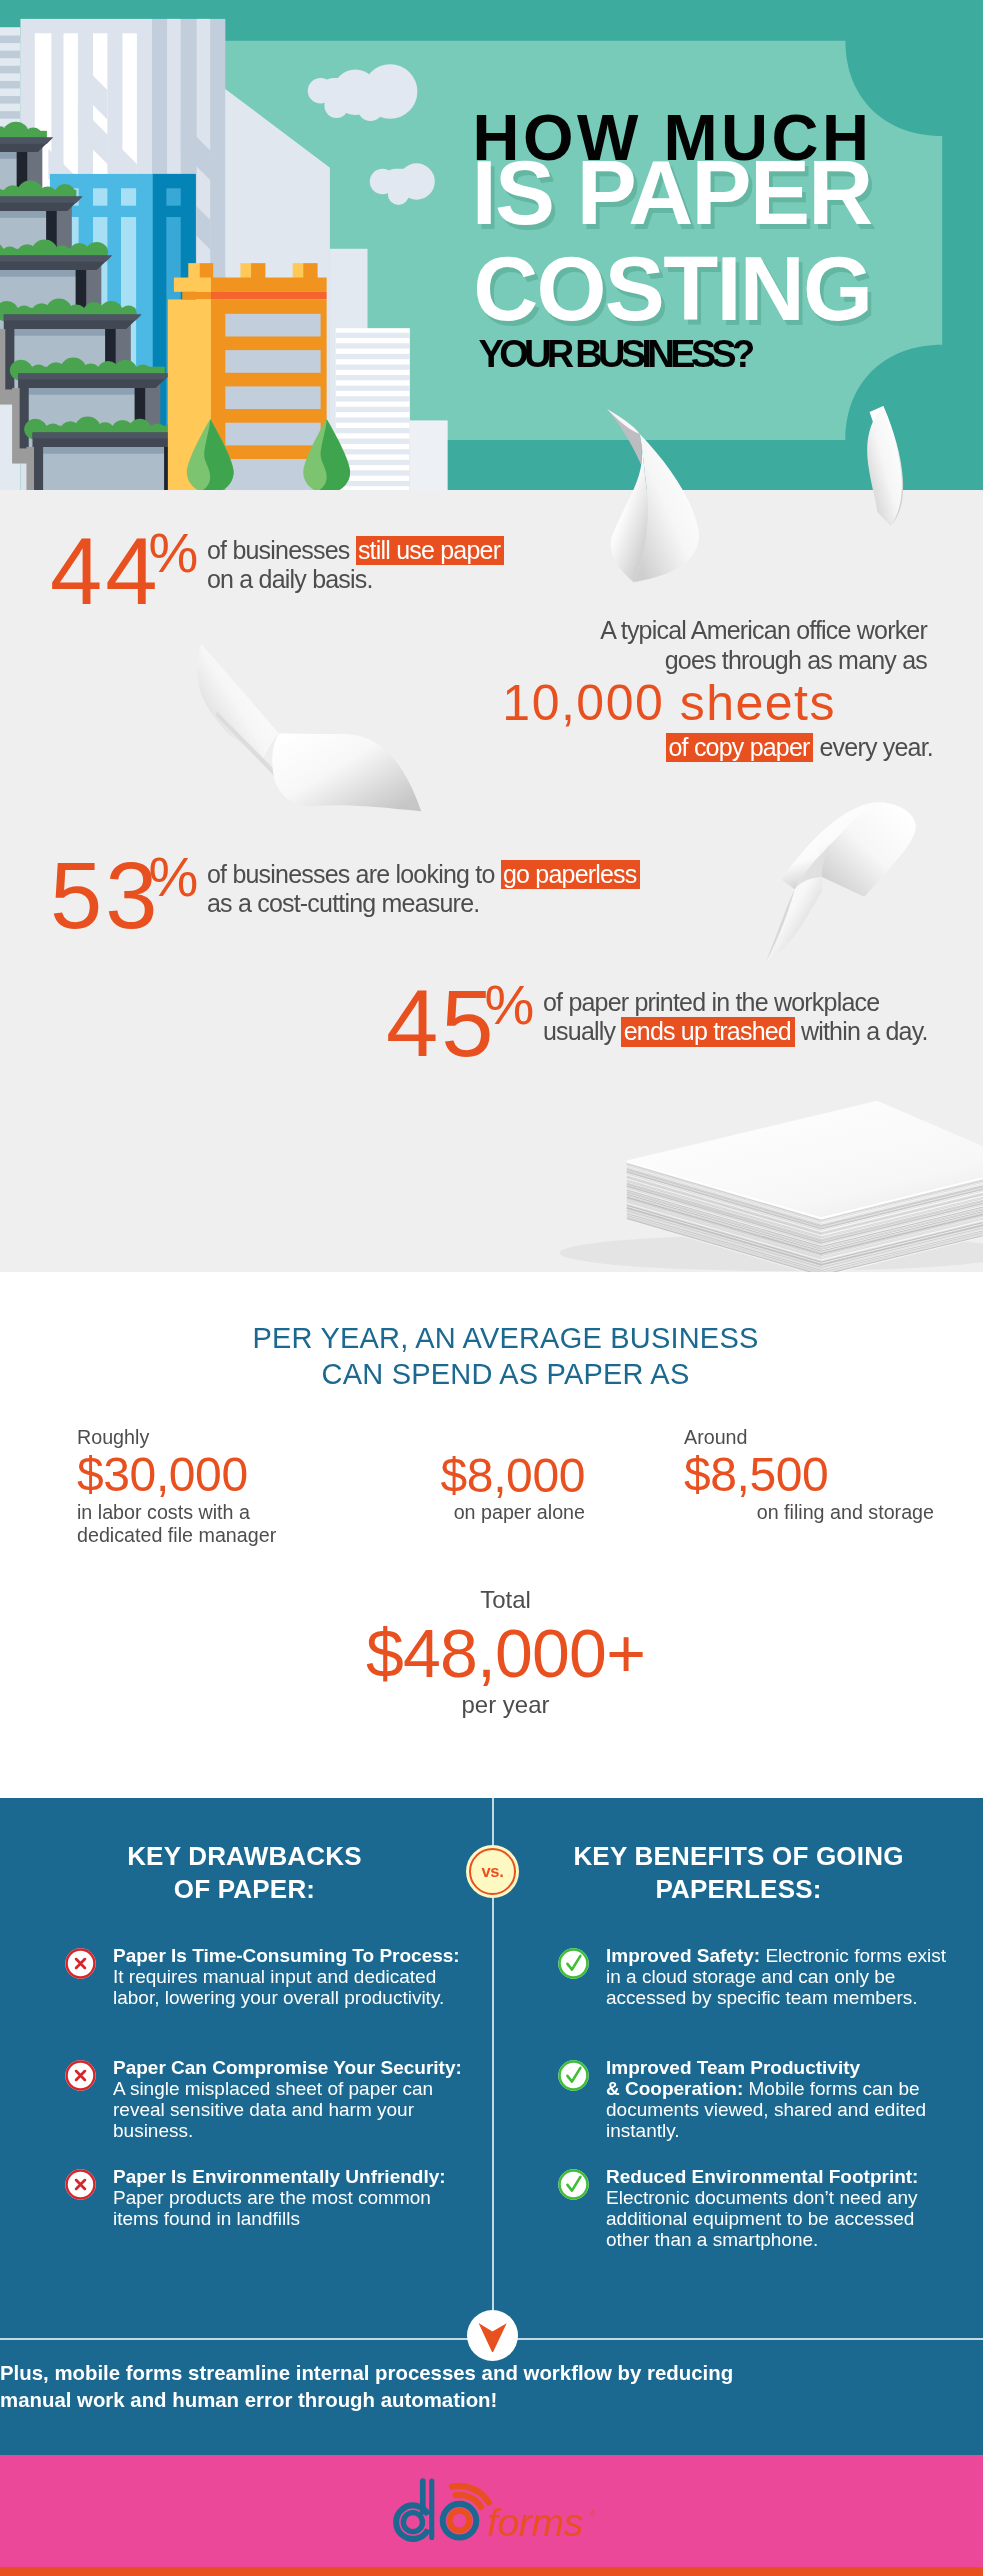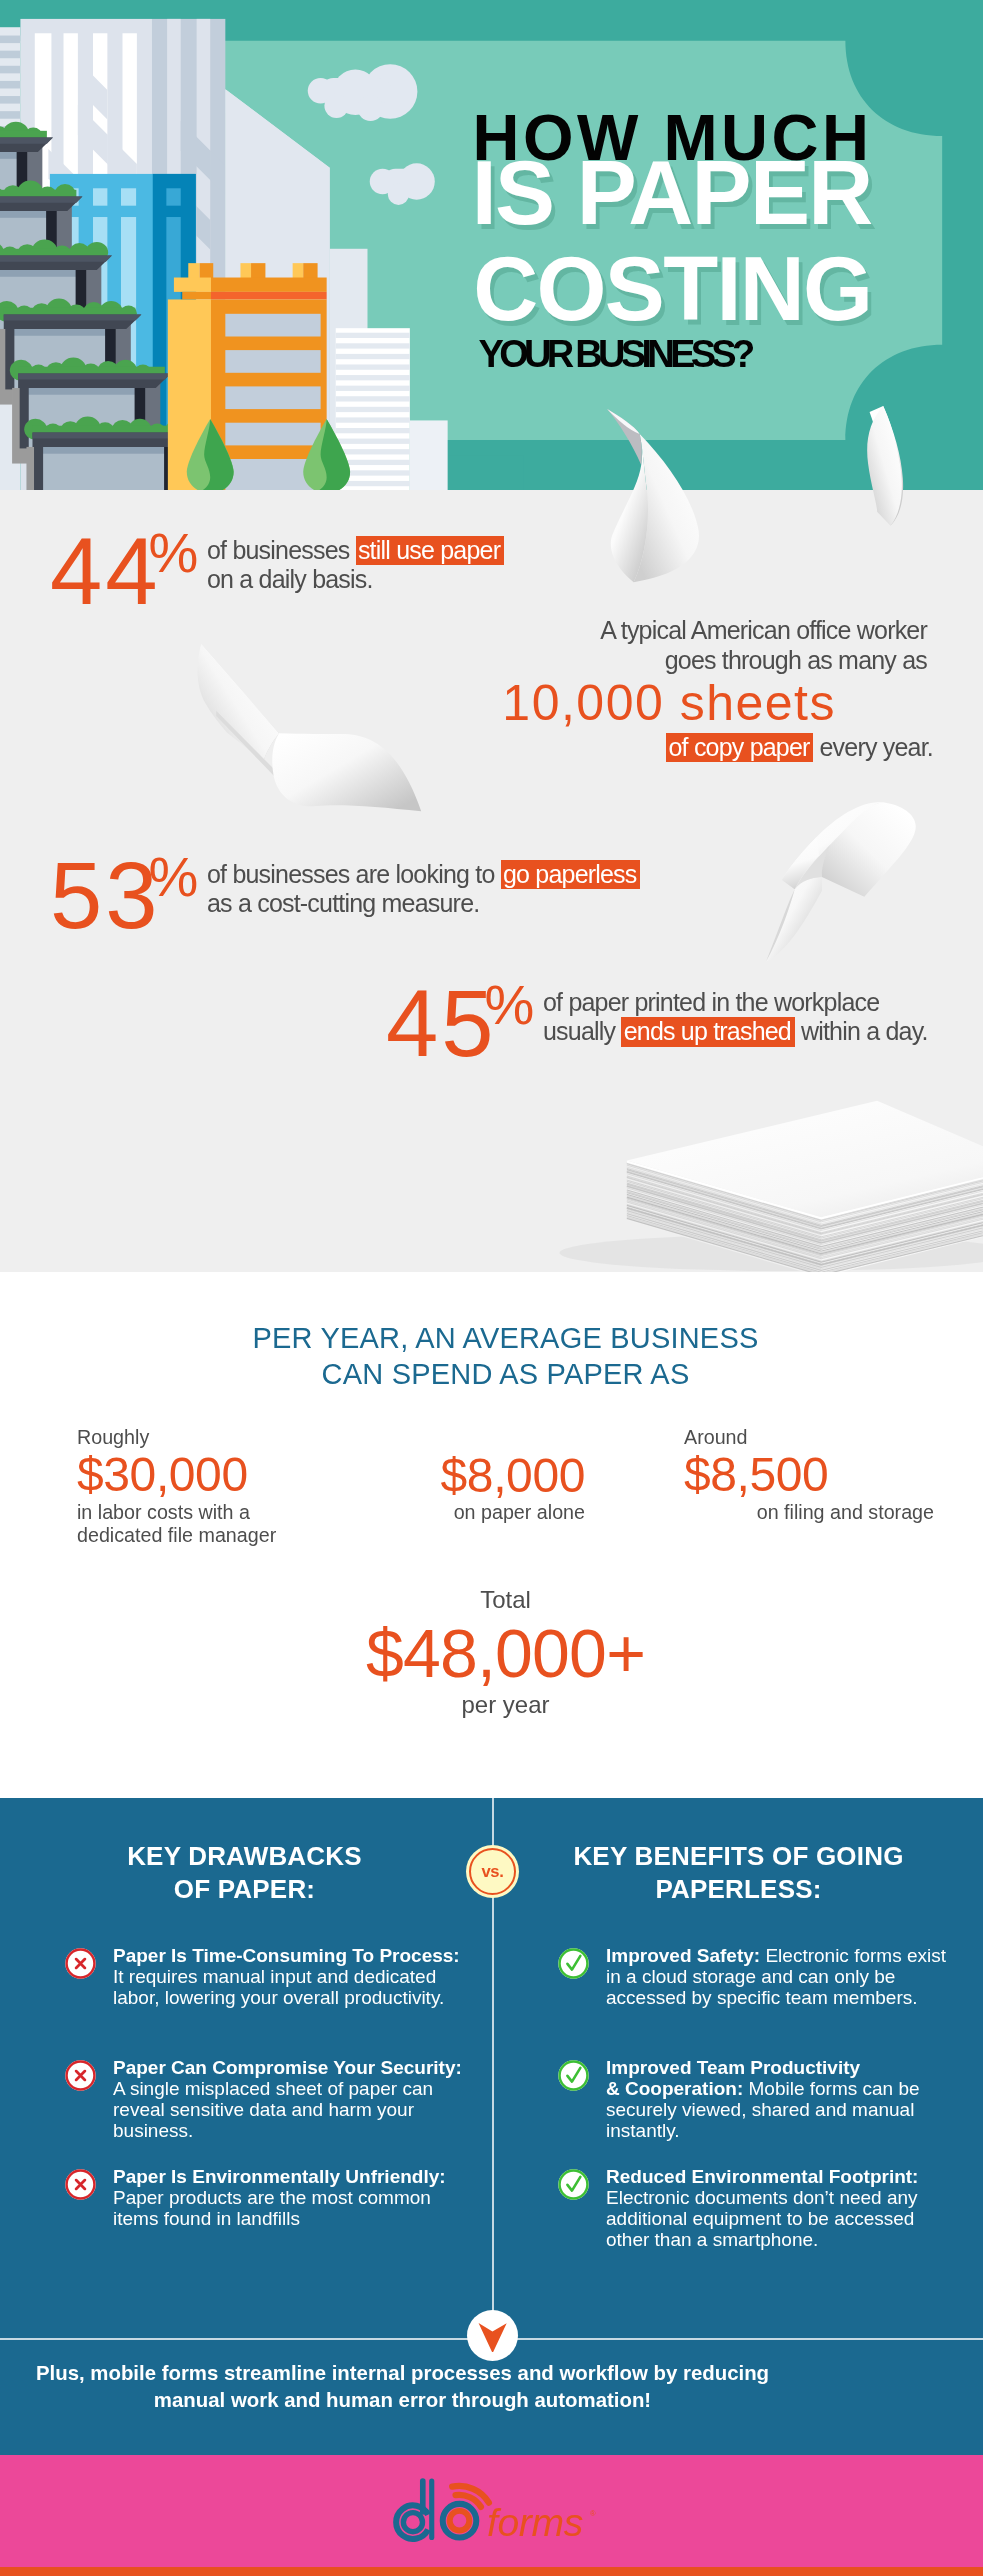--- a/index.html
+++ b/index.html
@@ -47,21 +47,21 @@
   .cmp-list{position:absolute;}
   .cmp-item{position:relative;color:#fff;font-size:19px;line-height:21px;}
   .cmp-item b,.cmp-item .bt{font-weight:bold;}
   .cmp-ic{position:absolute;left:0;top:0.8px;width:35px;height:35px;}
   .cmp-tx{margin-left:50px;display:block;white-space:nowrap;}
   .cmp-tx div{white-space:nowrap;}
 
   
   .arrow-badge{position:absolute;left:467px;top:2310px;width:51px;height:51px;border-radius:50%;background:#fff;z-index:4;
        display:flex;align-items:center;justify-content:center;}
-  .closing{position:absolute;left:0;top:2360px;width:805px;text-align:center;color:#fff;font-size:20.4px;font-weight:bold;line-height:27px;}
+  .closing{position:absolute;left:0;top:2360px;width:805px;text-align:left;color:#fff;font-size:20.4px;font-weight:bold;line-height:27px;}
   .footer{position:absolute;left:0;top:2455px;width:983px;height:121px;background:#ec4899;}
   .logo{position:absolute;left:384px;top:16px;width:227px;height:79px;font-family:"Liberation Sans",sans-serif;}
   .orangebar{position:absolute;left:0;top:2567px;width:983px;height:9px;background:#E8511F;}
 
 
 
 
 </style>
 </head>
 <body>
@@ -596,21 +596,21 @@
       </div>
       <div class="cmp-item" style="position:absolute;left:0;top:259px;width:371px;">
         <svg class="cmp-ic" viewBox="0 0 46 46">
             <circle cx="23" cy="23" r="20" fill="#fff"></circle>
             <circle cx="23" cy="23" r="18.3" fill="none" stroke="#3DBF34" stroke-width="3.2"></circle>
             <path d="M15 23.5 L21 31 L32 13" fill="none" stroke="#3DBF34" stroke-width="3.4" stroke-linecap="round" stroke-linejoin="round"></path>
           </svg>
         <span class="cmp-tx">
             <div class="bt">Improved Team Productivity</div>
             <div><b>&amp; Cooperation:</b><span> Mobile forms can be</span></div>
-            <div>securely viewed, shared and manual</div>
+            <div>documents viewed, shared and edited</div>
             <div>instantly.</div>
           </span>
       </div>
       <div class="cmp-item" style="position:absolute;left:0;top:368px;width:371px;">
         <svg class="cmp-ic" viewBox="0 0 46 46">
             <circle cx="23" cy="23" r="20" fill="#fff"></circle>
             <circle cx="23" cy="23" r="18.3" fill="none" stroke="#3DBF34" stroke-width="3.2"></circle>
             <path d="M15 23.5 L21 31 L32 13" fill="none" stroke="#3DBF34" stroke-width="3.4" stroke-linecap="round" stroke-linejoin="round"></path>
           </svg>
         <span class="cmp-tx">

